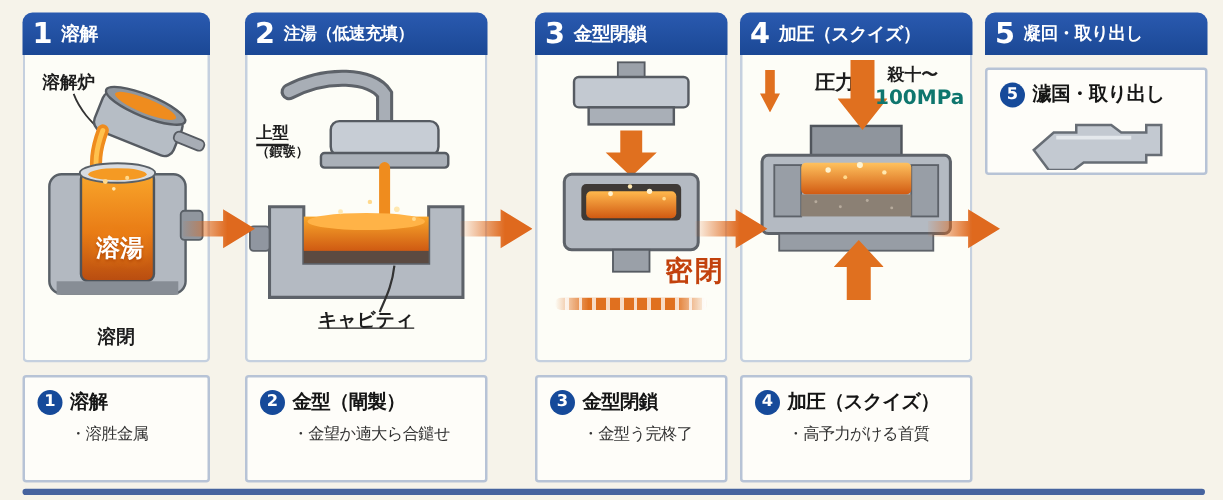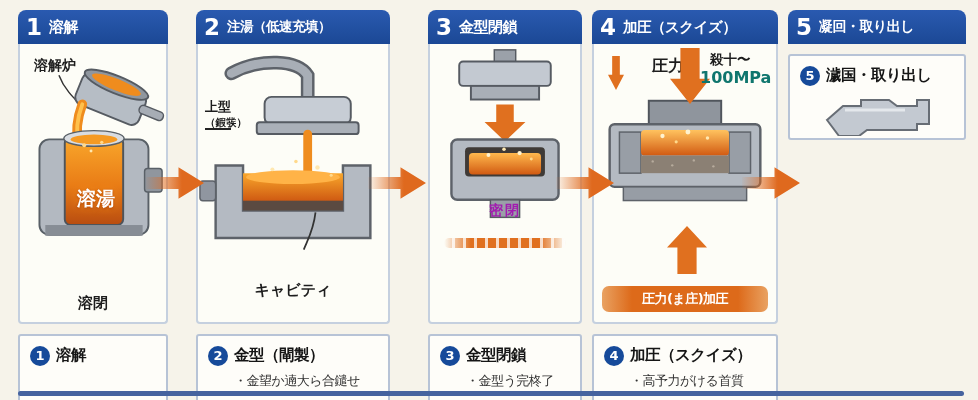--- a/index.html
+++ b/index.html
@@ -21,21 +21,21 @@
     display:flex;align-items:center;gap:7px;padding:0 8px;
     color:#fff;box-sizing:border-box;
   }
   .hdr .num{font-size:23px;font-weight:bold;line-height:1;}
   .hdr .ttl{font-size:15px;font-weight:bold;white-space:nowrap;letter-spacing:-0.5px;}
   .p2 .ttl{font-size:13.5px;}
   .p4 .ttl{font-size:14.5px;}
   .p5 .ttl{font-size:14px;}
 
   .bodybox{
-    position:relative;height:280px;background:#fdfdf7;
+    position:relative;height:246px;background:#fdfdf7;
     border:2px solid #c5d0df;border-top:none;border-radius:0 0 4px 4px;
     box-sizing:border-box;overflow:hidden;
   }
   .cap{
     margin-top:10px;height:86px;background:#fefdf9;
     border:2px solid #b7c3d6;border-radius:3px;box-sizing:border-box;
     padding:9px 8px 4px 10px;position:relative;
   }
   .cap-head{display:flex;align-items:center;gap:6px;}
   .badge{
@@ -47,24 +47,24 @@
   .cap-bullet{margin:6px 0 0 26px;font-size:13px;color:#333;white-space:nowrap;letter-spacing:-0.5px;}
 
   .lbl{position:absolute;color:#1d1d1d;font-weight:bold;}
   .melt-label{
     top:142px;left:30px;width:92px;text-align:center;font-size:19px;color:#fff;
     text-shadow:0 1px 3px rgba(170,60,0,.95),0 0 9px rgba(255,150,30,.85);
   }
   .under-label{bottom:9px;left:0;right:0;text-align:center;font-size:15px;}
   .furnace-label{top:13px;left:14px;font-size:14px;}
   .upperdie-label{top:56px;left:7px;font-size:13px;line-height:1.15;}
-  .upperdie-label .main{border-bottom:2px solid #222;padding-bottom:14px;}
+  .upperdie-label .main{border-bottom:2px solid #222;padding-bottom:1px;}
   .upperdie-label .sub{font-size:10.5px;font-weight:bold;}
-  .cavity-label{bottom:22px;left:0;right:0;text-align:center;font-size:15px;}
-  .sealed-label{top:158px;left:0;right:0;text-align:center;font-size:14px;color:#a21caf;letter-spacing:2px;}
+  .cavity-label{bottom:22px;left:0;right:0;text-align:center;font-size:15px;text-decoration:underline;}
+  .sealed-label{top:158px;left:0;right:0;text-align:right;font-size:22px;color:#c2410c;letter-spacing:2px;}
   .seal-bar{
     position:absolute;top:194px;left:14px;right:14px;height:10px;border-radius:5px;
     background:
       repeating-linear-gradient(90deg,rgba(255,255,255,0) 0 8px,rgba(255,255,255,.75) 8px 11px),
       linear-gradient(90deg,rgba(224,106,31,0),#e0701f 22%,#e0701f 78%,rgba(224,106,31,0));
   }
   .pressure-label{top:12px;left:34px;font-size:16px;margin-left:24px;}
   .range-label{top:7px;left:116px;font-size:13.5px;}
   .mpa-label{top:24px;left:106px;font-size:16px;color:#0f766e;}
   .ejector-label{top:152px;left:0;right:0;text-align:center;font-size:13.5px;}
@@ -137,20 +137,21 @@
     </svg>
     <div class="lbl furnace-label">溶解炉</div>
     <div class="lbl melt-label">溶湯</div>
     <div class="lbl under-label">溶閉</div>
   </div>
   <div class="cap">
     <div class="cap-head">
       <span class="badge">1</span>
       <span class="cap-title">溶解</span>
     </div>
+    <div class="cap-bullet">・溶胜金属</div>
   </div>
 </section>
 
 <section class="panel p2">
   <div class="hdr">
     <span class="num">2</span>
     <span class="ttl">注湯（低速充填）</span>
   </div>
   <div class="bodybox">
     <svg class="svg-wrap" viewBox="0 0 194 246">
@@ -257,21 +258,20 @@
       <circle cx="102" cy="119" r="1.2" fill="#b7ab9d"></circle>
         <circle cx="122" cy="125" r="1.2" fill="#b7ab9d"></circle>
       <rect x="30" y="146" width="126" height="14" fill="#979da5" stroke="#5d6269" stroke-width="1.5"></rect>
     </svg>
     <div class="dn-arrow p4-small-dn"></div>
     <div class="lbl pressure-label">圧力</div>
     <div class="dn-arrow p4-big-dn"></div>
     <div class="lbl range-label">殺十〜</div>
     <div class="lbl mpa-label">100MPa</div>
     <div class="up-arrow"></div>
-    <div class="banner">圧力(ま庄)加圧</div>
   </div>
   <div class="cap">
     <div class="cap-head">
       <span class="badge">4</span>
       <span class="cap-title">加圧（スクイズ）</span>
     </div>
     <div class="cap-bullet">・高予力がける首質</div>
   </div>
 </section>
 

